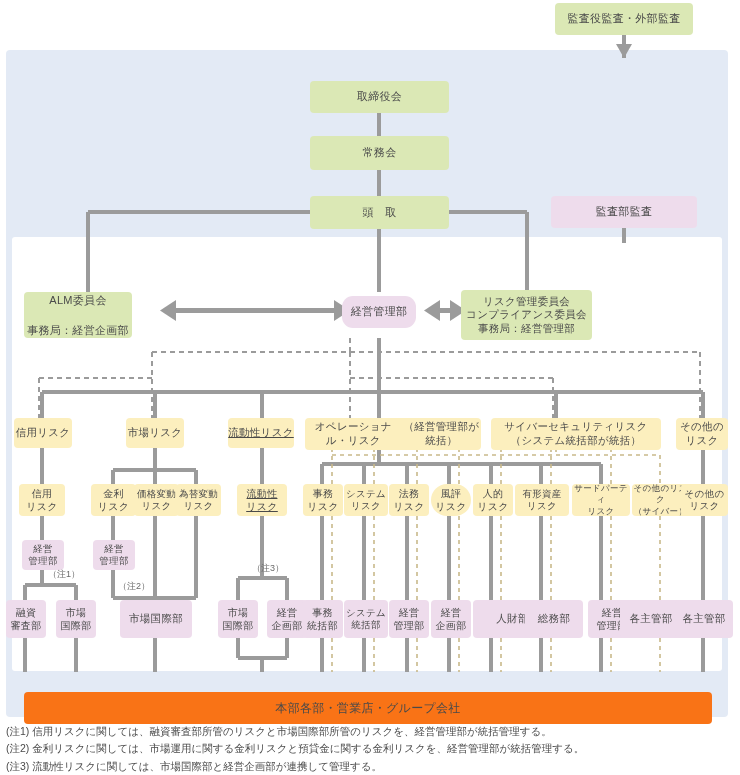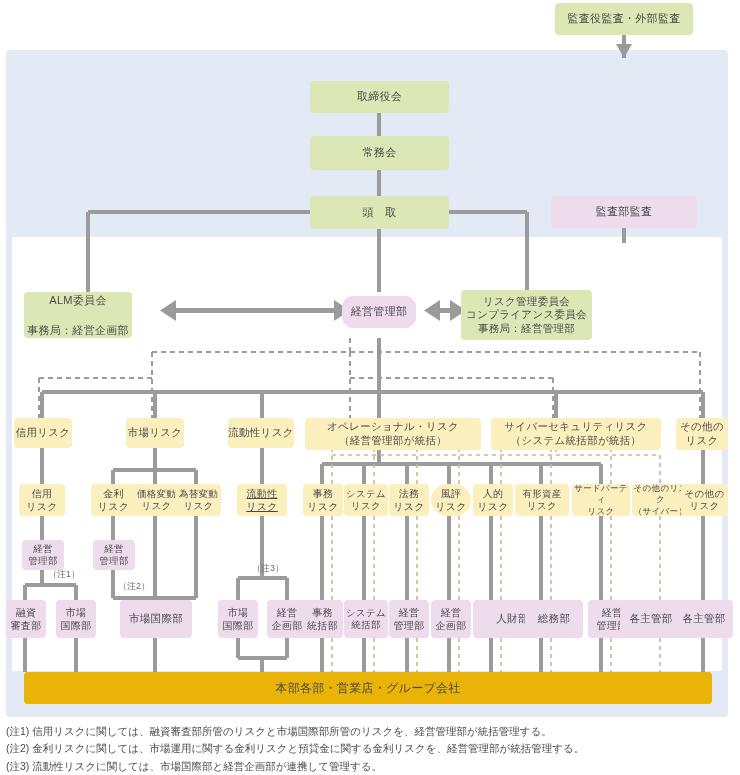--- a/index.html
+++ b/index.html
@@ -25,21 +25,21 @@
   .box{
     position:absolute;box-sizing:border-box;
     display:flex;align-items:center;justify-content:center;
     text-align:center;border-radius:4px;
     line-height:1.25;letter-spacing:.3px;
     color:#4a4a4a;
   }
   .green{background:#dbe8b5;}
   .pink{background:#eedcec;}
   .yellow{background:#fcefbe;}
-  .band{background:#eab308;}
+  .band{background:#f97316;margin-top:20px;}
 
   .lines{line-height:1.3;}
   .note-tag{
     position:absolute;color:#6b6b6b;font-size:9px;
     white-space:nowrap;
   }
   .footnotes{
     position:absolute;left:6px;top:723px;width:730px;
     font-size:10.5px;color:#4a4a4a;line-height:1.65;
   }
@@ -229,24 +229,24 @@
     <span>コンプライアンス委員会</span>
     <span>事務局：経営管理部</span>
   </div>
 
   <div class="box yellow" style="left:14px;top:418px;width:58px;height:30px;font-size:10.5px;">
     <span>信用リスク</span>
   </div>
   <div class="box yellow" style="left:126px;top:418px;width:58px;height:30px;font-size:10.5px;">
     <span>市場リスク</span>
   </div>
-  <div class="box yellow" style="left:228px;top:418px;width:66px;height:30px;font-size:10.5px;">
+  <div class="box yellow" style="left:228px;top:418px;width:66px;height:30px;font-size:10.5px;text-decoration:underline;">
     <span>流動性リスク</span>
   </div>
-  <div class="box yellow lines" style="left:305px;top:418px;width:176px;height:32px;flex-direction:column;font-size:10.5px;">
+  <div class="box yellow lines" style="left:305px;top:418px;width:176px;height:32px;flex-direction:row;font-size:10.5px;">
     <span>オペレーショナル・リスク</span>
     <span>（経営管理部が統括）</span>
   </div>
   <div class="box yellow lines" style="left:491px;top:418px;width:170px;height:32px;flex-direction:column;font-size:10.5px;">
     <span>サイバーセキュリティリスク</span>
     <span>（システム統括部が統括）</span>
   </div>
   <div class="box yellow lines" style="left:676px;top:418px;width:52px;height:32px;flex-direction:column;font-size:10.5px;">
     <span>その他の</span>
     <span>リスク</span>

